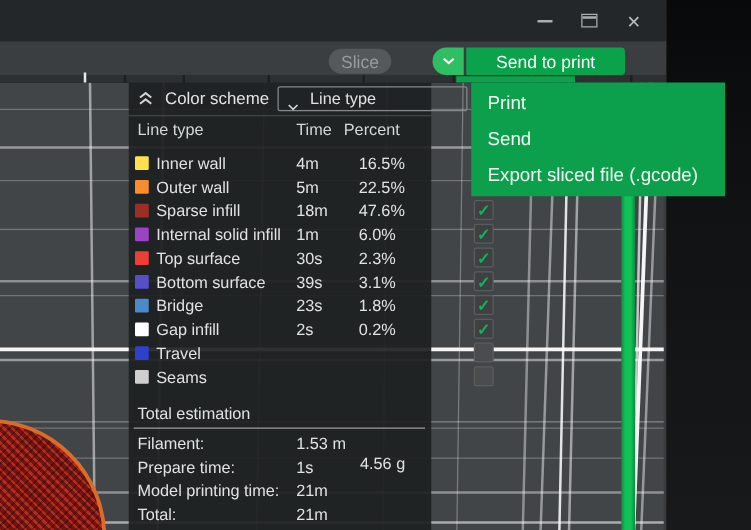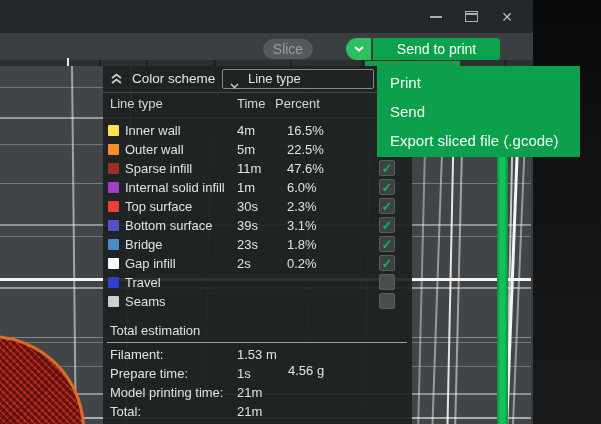--- a/index.html
+++ b/index.html
@@ -35,21 +35,21 @@
   .gv{position:absolute;top:0;height:110%;background:#fff;transform-origin:top center;}
   .gh{position:absolute;left:0;width:100%;background:#fff;}
   .greenband{position:absolute;left:497px;top:0;width:11px;height:100%;
     background:linear-gradient(90deg,#0a8c40 0%,#12c257 30%,#12c257 70%,#0a8c40 100%);}
   .model-disc{position:absolute;left:-105px;top:269px;width:190px;height:190px;border-radius:50%;
     border:3px solid #d96d27;
     background:
       repeating-linear-gradient(135deg, rgba(0,0,0,0.28) 0 1.5px, transparent 1.5px 5px),
       repeating-linear-gradient(45deg, #b72a1e 0 2px, #6f1612 2px 5px);}
   
-  .legend{position:absolute;left:103px;top:66px;width:309px;height:358px;background:rgba(30,32,33,0.93);z-index:4;color:#e0e2e3;font-size:13px;}
+  .legend{position:absolute;left:103px;top:66px;width:242px;height:358px;background:rgba(30,32,33,0.93);z-index:4;color:#e0e2e3;font-size:13px;}
   .legend-header{position:absolute;left:0;top:0;width:100%;height:27px;border-bottom:1px solid rgba(255,255,255,0.16);}
   .collapse-ic{position:absolute;left:7px;top:7px;cursor:pointer;}
   .legend-title{position:absolute;left:29px;top:0;line-height:26px;font-size:13.5px;color:#e3e5e6;}
   .view-dd{position:absolute;left:119px;top:3px;width:152px;height:20px;border:1px solid #85898b;border-radius:2px;cursor:pointer;}
   .view-dd .dd-chev{position:absolute;left:7px;top:7px;}
   .view-dd .dd-val{position:absolute;left:25px;top:0;line-height:18px;font-size:13px;}
   .cols{position:absolute;left:0;top:30px;width:100%;height:20px;color:#d4d7d8;}
   .col-type{position:absolute;left:7px;}
   .col-time{position:absolute;left:134px;}
   .col-pct{position:absolute;left:172px;}
@@ -150,21 +150,21 @@
         </div>
         <div class="lrow">
           <span class="swatch" style="background: rgb(249, 140, 44);"></span>
           <span class="lbl">Outer wall</span>
           <span class="tval">5m</span>
           <span class="pval">22.5%</span>
         </div>
         <div class="lrow">
           <span class="swatch" style="background: rgb(155, 47, 38);"></span>
           <span class="lbl">Sparse infill</span>
-          <span class="tval">11m</span>
+          <span class="tval">18m</span>
           <span class="pval">47.6%</span>
         </div>
         <div class="lrow">
           <span class="swatch" style="background: rgb(156, 67, 197);"></span>
           <span class="lbl">Internal solid infill</span>
           <span class="tval">1m</span>
           <span class="pval">6.0%</span>
         </div>
         <div class="lrow">
           <span class="swatch" style="background: rgb(239, 62, 53);"></span>

